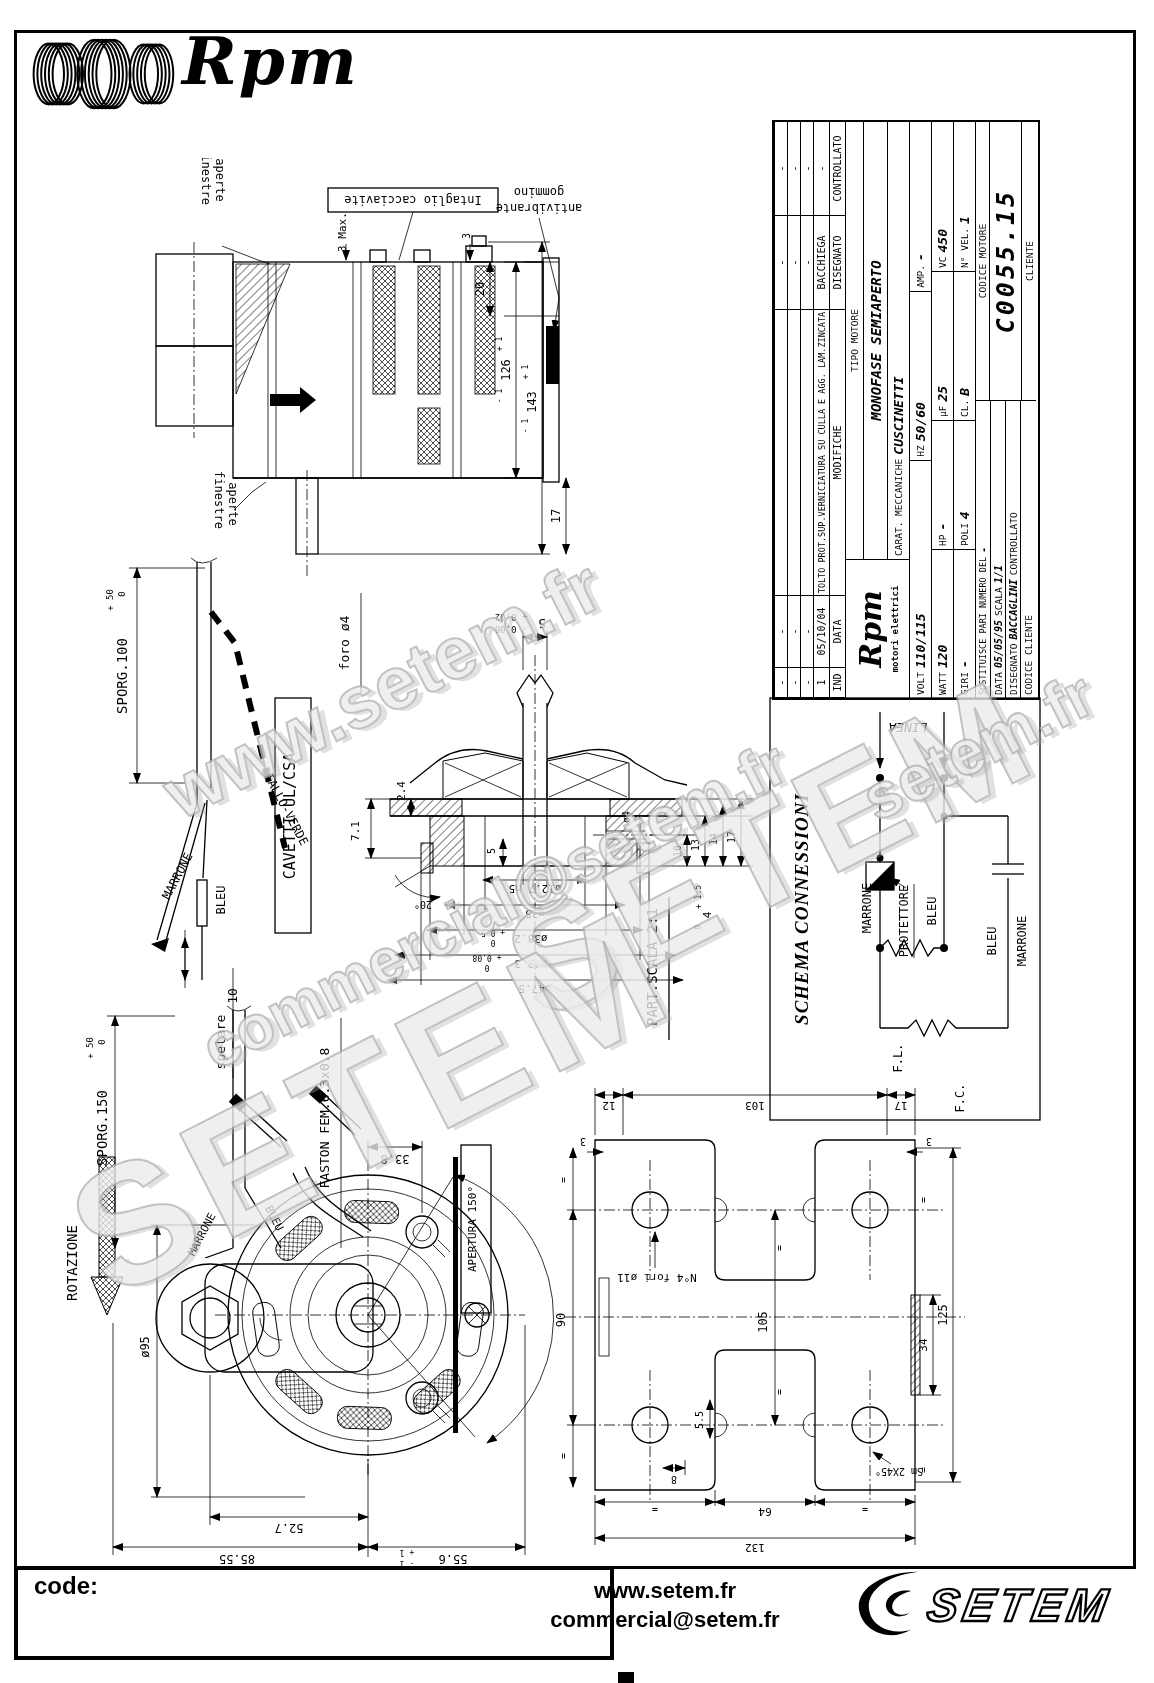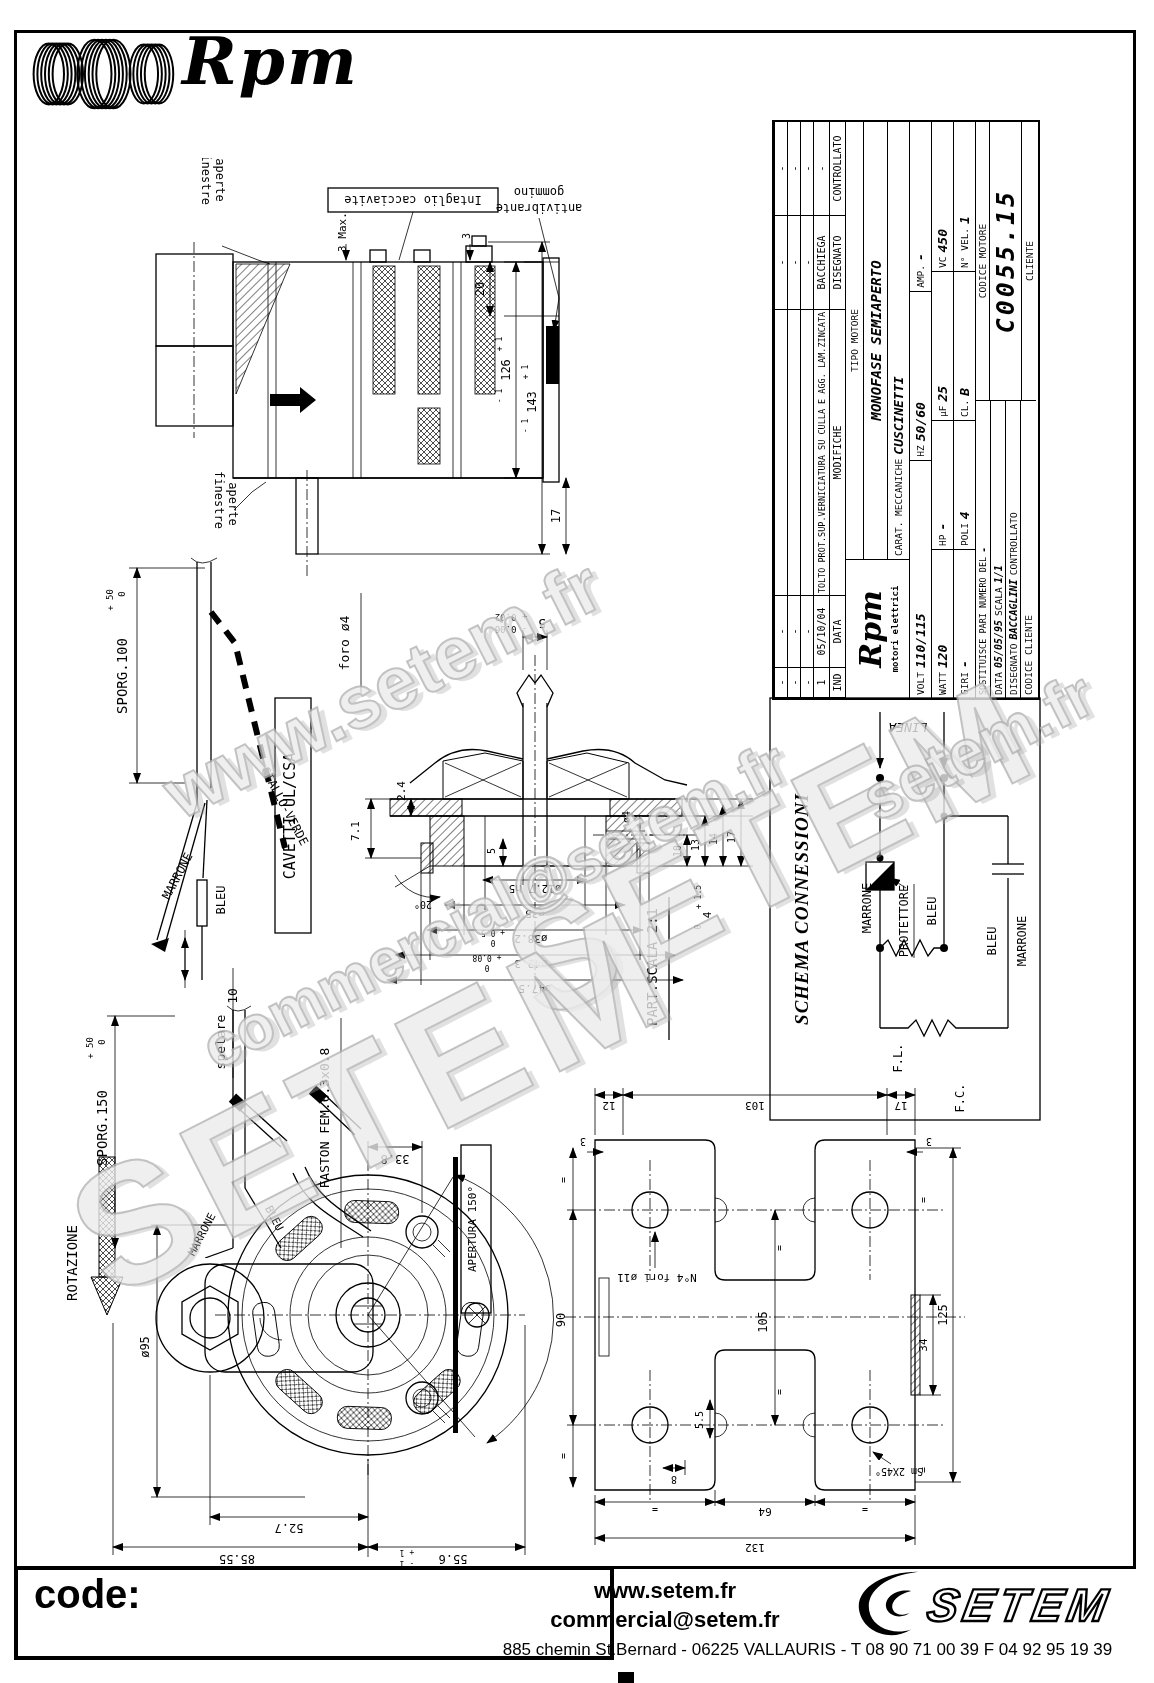--- a/index.html
+++ b/index.html
@@ -41,21 +41,21 @@
   #tb-tipo-value{font-size:14px;font-weight:bold;font-style:italic;}
   #tb-codmot-value{font-size:25px;font-weight:bold;font-style:italic;letter-spacing:3px;}
   .rpm2{font-family:"DejaVu Serif",serif;font-style:italic;font-weight:bold;font-size:30px;line-height:30px;}
   .rpmsub{font-size:9px;font-weight:bold;}
   
   .wm{position:absolute;pointer-events:none;font-family:"Liberation Sans",sans-serif;font-weight:bold;
       color:#ececec;-webkit-text-stroke:2px #b3b3b3;text-shadow:5px 5px 0 rgba(170,170,170,.45);
       transform-origin:0 0;white-space:nowrap;opacity:.8;}
   
   #codebox{left:14px;top:1566px;width:600px;height:94px;border:4px solid #000;box-sizing:border-box;}
-  #code-label{left:34px;top:1572px;font-family:"Liberation Sans",sans-serif;font-weight:bold;font-size:40px;}
+  #code-label{left:34px;top:1572px;font-family:"Liberation Sans",sans-serif;font-weight:bold;font-size:24px;}
   #code-value{left:120px;top:1584px;width:420px;text-align:center;font-family:"Liberation Sans",sans-serif;
               font-weight:bold;font-size:58px;letter-spacing:1px;}
   #site-block{left:470px;top:1576px;width:390px;text-align:center;font-family:"Liberation Sans",sans-serif;font-weight:bold;font-size:22px;line-height:29px;}
   #address-line{left:480px;top:1640px;width:655px;text-align:center;font-family:"Liberation Sans",sans-serif;font-size:17px;}
   #setem-text{left:928px;top:1578px;font-family:"Liberation Sans",sans-serif;font-weight:bold;font-style:italic;
               font-size:46px;letter-spacing:5px;color:#fff;-webkit-text-stroke:2.4px #000;transform:skewX(-10deg);}
   #bottom-tick{left:618px;top:1672px;width:16px;height:11px;background:#000;}
 </style>
 </head>
 <body>
@@ -700,21 +700,20 @@
   <div class="wm" style="left:40px;top:1160px;font-size:170px;transform:rotate(-27deg);letter-spacing:12px;">SETEM</div>
   <div class="wm" style="left:190px;top:1020px;font-size:62px;transform:rotate(-27deg);">commercial@setem.fr</div>
   <div class="wm" style="left:850px;top:770px;font-size:64px;transform:rotate(-27deg);">setem.fr</div>
 
   <div class="abs" id="codebox"></div>
   <div class="abs" id="code-label">code:</div>
   <div class="abs" id="site-block">
     <div>www.setem.fr</div>
     <div>commercial@setem.fr</div>
   </div>
-  <div class="abs" id="address-line">885 chemin St.Bernard  -  06225 VALLAURIS  -  T 08 90 71 00 39   F 04 92 95 19 39</div>
   <svg class="abs" style="left:856px;top:1566px" width="72" height="74" viewBox="0 0 60 60">
     <path d="M52,4 C20,8 6,24 12,40 C16,51 32,57 46,52 C30,62 8,56 3,38 C-2,20 20,4 52,4 Z" fill="#000"></path>
     <path d="M50,12 C28,16 18,27 22,37 C25,44 36,47 44,44 C32,52 14,46 12,34 C10,21 28,10 50,12 Z" fill="#fff"></path>
     <path d="M46,20 C34,23 28,30 31,36 C33,40 40,41 45,38 C38,44 26,41 25,33 C24,25 34,18 46,20 Z" fill="#000"></path>
   </svg>
   <div class="abs" id="setem-text">SETEM</div>
   <div class="abs" id="bottom-tick"></div>
 
 </div>
 

